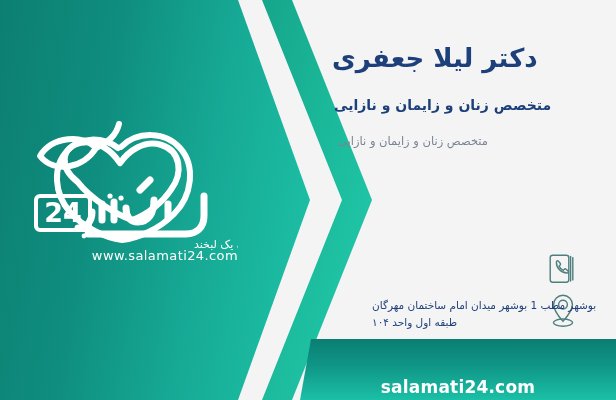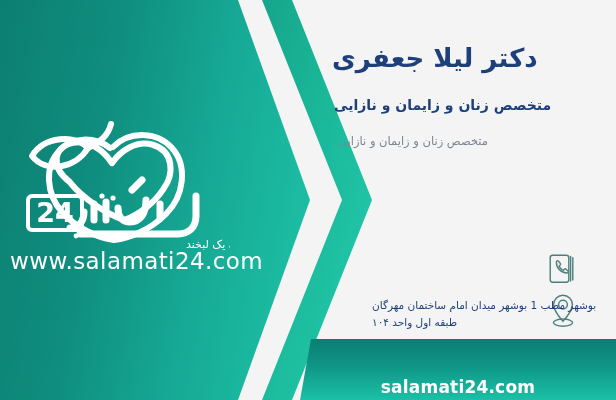--- a/index.html
+++ b/index.html
@@ -36,34 +36,34 @@
     width: 372px;
     height: 400px;
     background: linear-gradient(105deg, #0d8174 0%, #12977f 40%, #1ab698 72%, #23cdae 100%);
     clip-path: polygon(262px 0, 292px 0, 372px 200px, 292px 400px, 262px 400px, 342px 200px);
     -webkit-clip-path: polygon(262px 0, 292px 0, 372px 200px, 292px 400px, 262px 400px, 342px 200px);
   }
 
   
   .logo-wrap {
     position: absolute;
-    left: 10px;
+    left: 18px;
     top: 112px;
     width: 220px;
     height: 165px;
   }
   .logo-svg { display: block; }
   .logo-url {
     position: absolute;
     left: 0;
     top: 136px;
     width: 220px;
-    text-align: left;
+    text-align: right;
     color: #ffffff;
-    font-size: 23px;
+    font-size: 13px;
     letter-spacing: 0.4px;
     font-family: "DejaVu Sans", "Liberation Sans", sans-serif;
     direction: ltr;
   }
 
   
   .content {
     position: absolute;
     left: 300px;
     top: 0;

